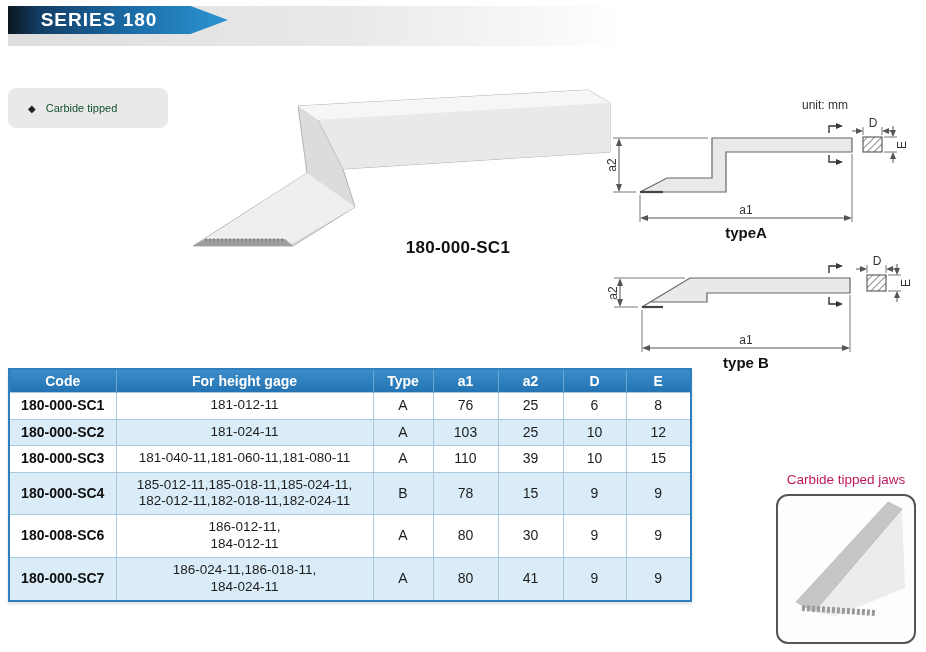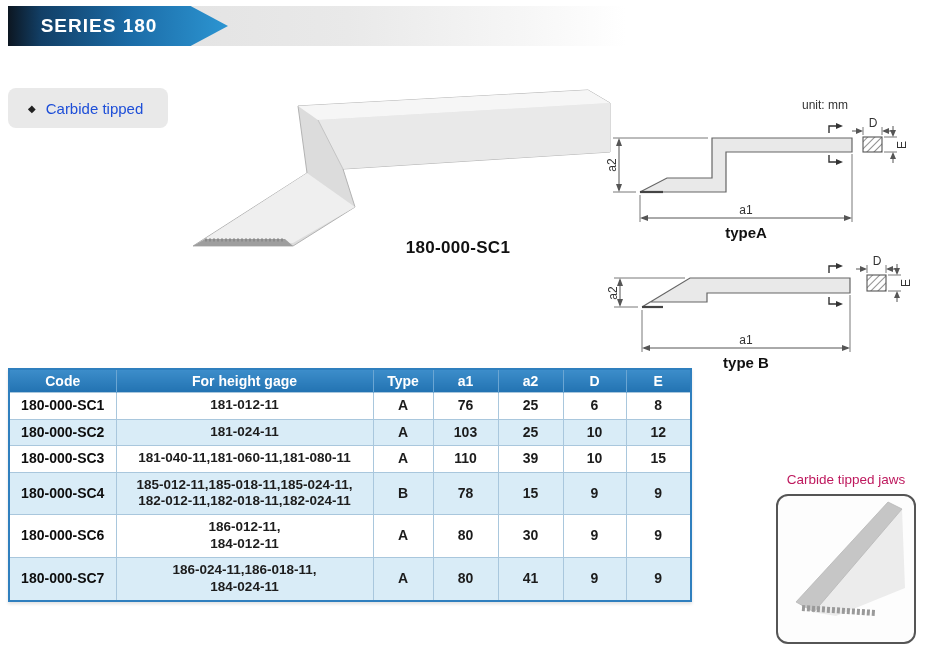--- a/index.html
+++ b/index.html
@@ -12,37 +12,37 @@
   .gray-band {
     position:absolute; left:8px; top:6px; width:618px; height:40px;
     background:linear-gradient(90deg,#dedede 0%, #e9e9e9 55%, #f7f7f7 85%, #ffffff 100%);
   }
   .page-title {
     position:absolute; left:248px; top:6px; height:40px; line-height:40px;
     font-size:21px; font-weight:bold; color:#1b1b1b; letter-spacing:.5px;
     white-space:nowrap;
   }
   .series-arrow {
-    position:absolute; left:8px; top:6px; width:220px; height:40px;
+    position:absolute; left:8px; top:6px; width:220px; height:28px;
     background:linear-gradient(90deg,#0c1621 0%, #123f66 15%, #1b6ba6 55%, #2c95d2 100%);
     clip-path:polygon(0 0, 83% 0, 100% 50%, 83% 100%, 0 100%);
     display:flex; align-items:center; justify-content:center;
     padding-right:38px;
   }
   .series-arrow span {
     color:#fff; font-size:19px; font-weight:bold; letter-spacing:1px; white-space:nowrap;
   }
   
   .feature-pill {
     position:absolute; left:8px; top:88px; width:160px; height:40px;
     background:#e9e9e9; border-radius:8px;
     display:flex; align-items:center; padding-left:20px; gap:10px;
   }
   .feature-pill .diamond { font-size:10px; color:#222; }
-  .feature-pill .label { font-size:15px; color:#1d4ed8; }
+  .feature-pill .label { font-size:11px; color:#14532d; }
   
   .product-photo { position:absolute; left:175px; top:85px; }
   .product-label {
     position:absolute; left:358px; top:238px; width:200px; text-align:center;
     font-size:17px; font-weight:bold; color:#111; letter-spacing:.3px;
   }
   
   .diagram-a { position:absolute; left:605px; top:95px; }
   .diagram-b { position:absolute; left:605px; top:245px; }
   .dim-text { font-size:12px; fill:#333; font-family:"Liberation Sans",sans-serif; }
@@ -57,21 +57,21 @@
     box-shadow:0 2px 3px rgba(0,0,0,.12);
   }
   table.spec th {
     background:linear-gradient(#3c8dca,#2373b2);
     color:#fff; font-weight:bold; font-size:14px;
     padding:3px 3px; border-right:1px solid #6ba6d3;
   }
   table.spec th:last-child { border-right:none; }
   table.spec td {
     border:1px solid #a9c7dd; text-align:center; padding:4px 4px;
-    line-height:1.25; background:#fff;font-weight:bold;
+    line-height:1.25; background:#fff;
   }
   table.spec tbody tr:nth-child(even) td { background:#d9ecf7; }
   table.spec td.code { font-weight:bold; color:#0d0d0d; }
   table.spec td.gage { white-space:pre-line; font-size:13.5px; }
   
   .jaws-caption {
     position:absolute; left:766px; top:472px; width:160px; text-align:center;
     font-size:13.5px; color:#be185d;
   }
   .jaws-box {
@@ -253,21 +253,21 @@
         <td class="code">180-000-SC4</td>
         <td class="gage">185-012-11,185-018-11,185-024-11,
 182-012-11,182-018-11,182-024-11</td>
         <td>B</td>
         <td>78</td>
         <td>15</td>
         <td>9</td>
         <td>9</td>
       </tr>
       <tr>
-        <td class="code">180-000-SC6</td>
+        <td class="code">180-008-SC6</td>
         <td class="gage">186-012-11,
 184-012-11</td>
         <td>A</td>
         <td>80</td>
         <td>30</td>
         <td>9</td>
         <td>9</td>
       </tr>
       <tr>
         <td class="code">180-000-SC7</td>

